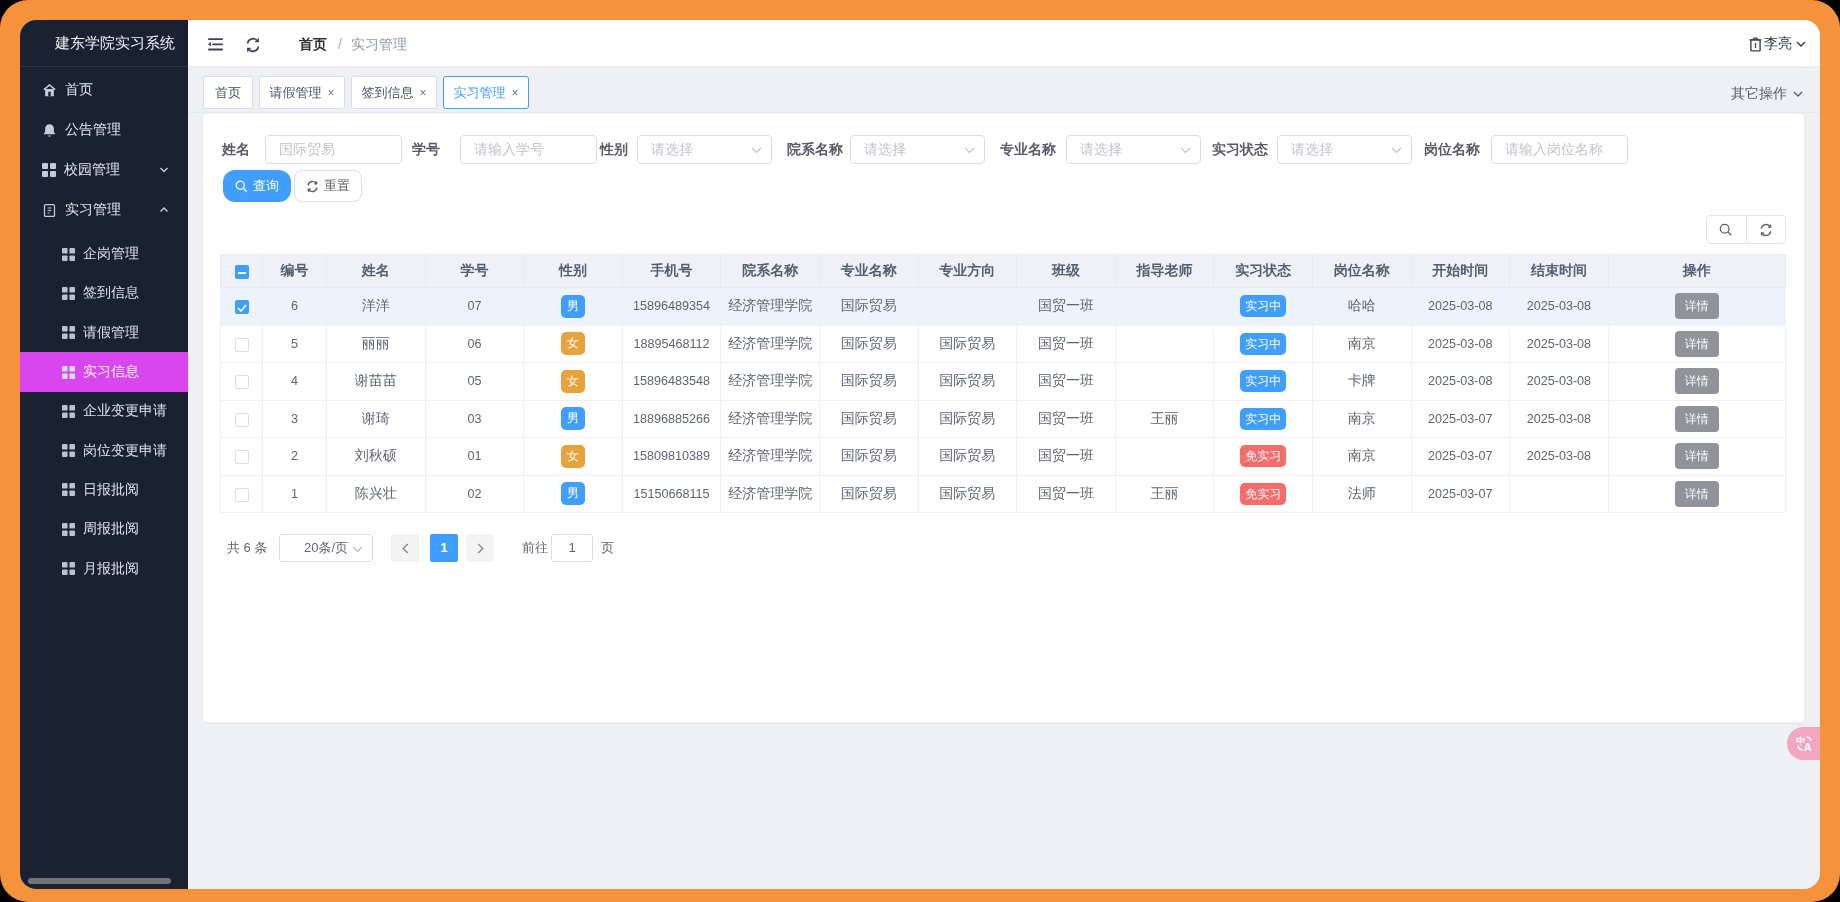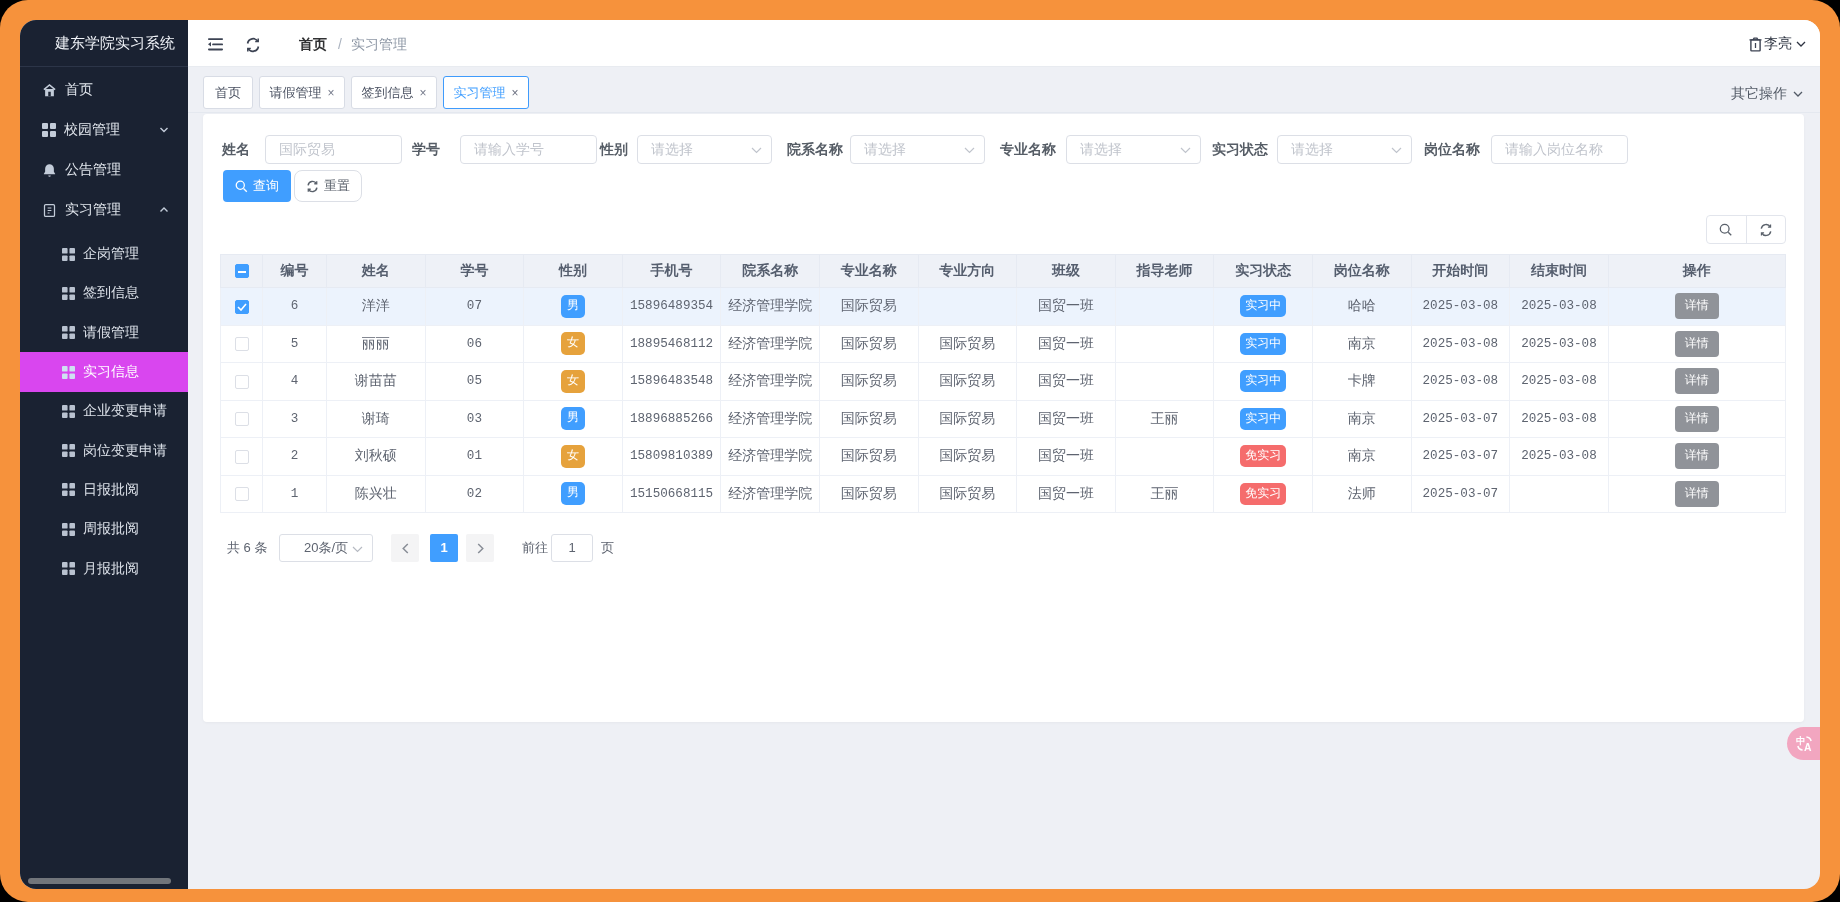--- a/index.html
+++ b/index.html
@@ -28,28 +28,28 @@
 .tab { position:absolute; top:9px; height:33px; background:#fff; border:1px solid #d8dce5; border-radius:3px; font-size:13px; color:#495060; display:flex; align-items:center; justify-content:center; }
 .tab .x { margin-left:6px; font-size:12px; color:#74798a; }
 .tab.active { border:1.5px solid #3f9bfc; color:#409eff; }
 .tab.active .x { color:#6b7080; }
 .other-op { position:absolute; right:16px; top:18px; font-size:14px; color:#525a66; display:flex; align-items:center; }
 
 .panel { position:absolute; left:183px; top:94px; width:1601px; height:608px; background:#fff; border-radius:4px; box-shadow:0 1px 3px rgba(0,0,0,0.04); }
 .flabel { position:absolute; top:115px; height:29px; line-height:29px; font-size:14px; font-weight:600; color:#565d66; }
 .finput { position:absolute; top:115px; height:29px; border:1px solid #dcdfe6; border-radius:4px; background:#fff; font-size:14px; color:#c0c4cc; line-height:27px; padding-left:13px; }
 .fsel .caret { position:absolute; right:9px; top:11px; }
-.btn-q { position:absolute; left:203px; top:150px; width:68px; height:32px; background:#409eff; border-radius:4px; color:#fff; font-size:13px; display:flex; align-items:center; justify-content:center; }
+.btn-q { position:absolute; left:203px; top:150px; width:68px; height:32px; background:#409eff; border-radius:12px; color:#fff; font-size:13px; display:flex; align-items:center; justify-content:center; }
 .btn-r { position:absolute; left:274px; top:150px; width:68px; height:32px; background:#fff; border:1px solid #dcdfe6; border-radius:8px; color:#5a616b; font-size:13px; display:flex; align-items:center; justify-content:center; }
 .toolbar { position:absolute; left:1686px; top:195px; width:80px; height:29px; border:1px solid #e2e5ec; border-radius:4px; background:#fff; display:flex; }
 .toolbar .tb { flex:1; display:flex; align-items:center; justify-content:center; }
 .toolbar .tb:first-child { border-right:1px solid #e2e5ec; }
 
 .tblwrap { position:absolute; left:200px; top:234px; width:1565px; }
-table { border-collapse:collapse; table-layout:fixed; width:1565px; font-size:14px;font-family:Liberation Mono, monospace; }
+table { border-collapse:collapse; table-layout:fixed; width:1565px; font-size:14px; }
 th { height:33px; background:#eef1f7; color:#555e6e; font-weight:700; border:1px solid #e6eaf2; }
 td { height:37.5px; color:#5e6470; text-align:center; border:1px solid #edf0f6; background:#fff; }
 td:nth-child(2),td:nth-child(4),td:nth-child(6),td:nth-child(14),td:nth-child(15) { font-size:12.6px; }
 tr.sel td { background:#ecf3fd; }
 .tag { display:inline-block; width:24px; height:23px; line-height:23px; border-radius:5px; color:#fff; font-size:12px; padding:0; }
 .tag.m { background:#409eff; }
 .tag.f { background:#e6a23c; }
 .tag.st { background:#409eff; width:46px; height:22px; line-height:22px; border-radius:5px; }
 .tag.st2 { background:#f56c6c; width:46px; height:22px; line-height:22px; border-radius:5px; }
 .dbtn { display:inline-block; width:44px; height:26px; line-height:26px; background:#909399; border-radius:4px; color:#fff; font-size:12px; }
@@ -74,32 +74,32 @@
 <div class="app">
   <div class="sidebar">
     <div class="sb-title">建东学院实习系统</div>
     <div class="sb-line"></div>
     <div class="menu" id="menu">
       <div class="mi"><svg width="15" height="15" viewBox="0 0 24 24" fill="none" stroke="#c3ccd9" stroke-width="2.4">
             <path d="M3 10.5 12 3l9 7.5" fill="none"></path>
             <path d="M5 9.5V21h14V9.5" fill="#c3ccd9" stroke="none"></path>
             <rect x="10" y="14" width="4" height="7" fill="#1a2232" stroke="none"></rect>
           </svg>首页</div>
-      <div class="mi"><svg width="14" height="14" viewBox="0 0 14 14" fill="#c3ccd9">
-            <rect x="0" y="0" width="6" height="6" rx="1"></rect>
-            <rect x="8" y="0" width="6" height="6" rx="1"></rect>
-            <rect x="0" y="8" width="6" height="6" rx="1"></rect>
-            <rect x="8" y="8" width="6" height="6" rx="1"></rect>
-          </svg>校园管理<svg class="arrow" width="10" height="10" viewBox="0 0 10 10" fill="none" stroke="#c3ccd9" stroke-width="1.4">
-            <path d="M1.5 3 5 6.5 8.5 3"></path>
-          </svg></div>
       <div class="mi"><svg width="15" height="15" viewBox="0 0 24 24" fill="#c3ccd9">
             <path d="M12 2a7 7 0 0 0-7 7v5l-2 3v1h18v-1l-2-3V9a7 7 0 0 0-7-7z"></path>
             <path d="M10 20a2 2 0 0 0 4 0z"></path>
           </svg>公告管理</div>
+      <div class="mi"><svg width="14" height="14" viewBox="0 0 14 14" fill="#c3ccd9">
+            <rect x="0" y="0" width="6" height="6" rx="1"></rect>
+            <rect x="8" y="0" width="6" height="6" rx="1"></rect>
+            <rect x="0" y="8" width="6" height="6" rx="1"></rect>
+            <rect x="8" y="8" width="6" height="6" rx="1"></rect>
+          </svg>校园管理<svg class="arrow" width="10" height="10" viewBox="0 0 10 10" fill="none" stroke="#c3ccd9" stroke-width="1.4">
+            <path d="M1.5 3 5 6.5 8.5 3"></path>
+          </svg></div>
       <div class="mi"><svg width="15" height="15" viewBox="0 0 24 24" fill="none" stroke="#c3ccd9" stroke-width="2">
             <rect x="4" y="2.5" width="16" height="19" rx="2"></rect>
             <path d="M9 8h6M9 12h6M9 16h3" stroke-width="1.8"></path>
           </svg>实习管理<svg class="arrow" width="10" height="10" viewBox="0 0 10 10" fill="none" stroke="#c3ccd9" stroke-width="1.4">
             <path d="M1.5 6.5 5 3 8.5 6.5"></path>
           </svg></div>
       <div class="smi" style="margin-top:4.5px"><svg width="13" height="13" viewBox="0 0 14 14" fill="#b9c2d0">
             <rect x="0" y="0" width="6" height="6" rx="1"></rect>
             <rect x="8" y="0" width="6" height="6" rx="1"></rect>
             <rect x="0" y="8" width="6" height="6" rx="1"></rect>

